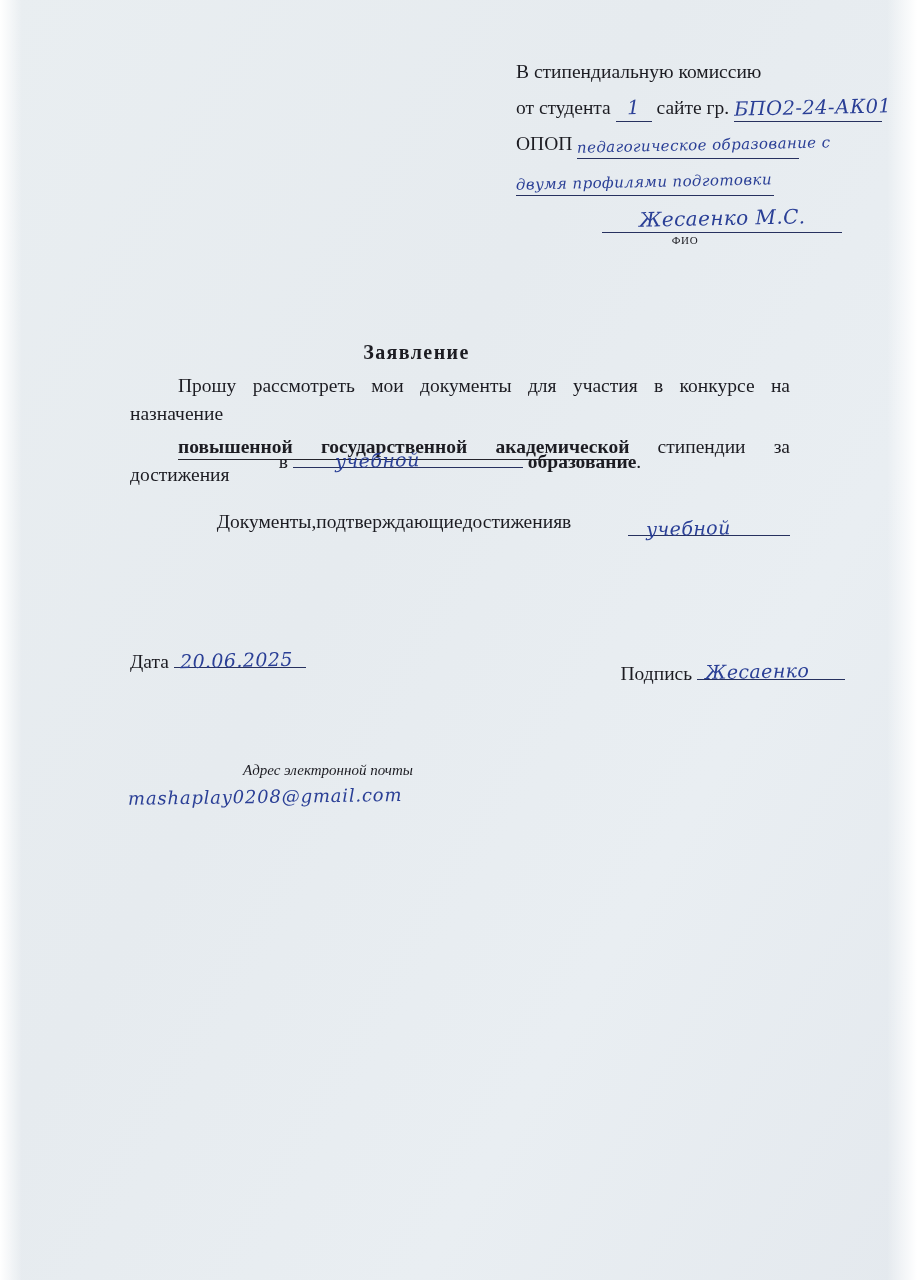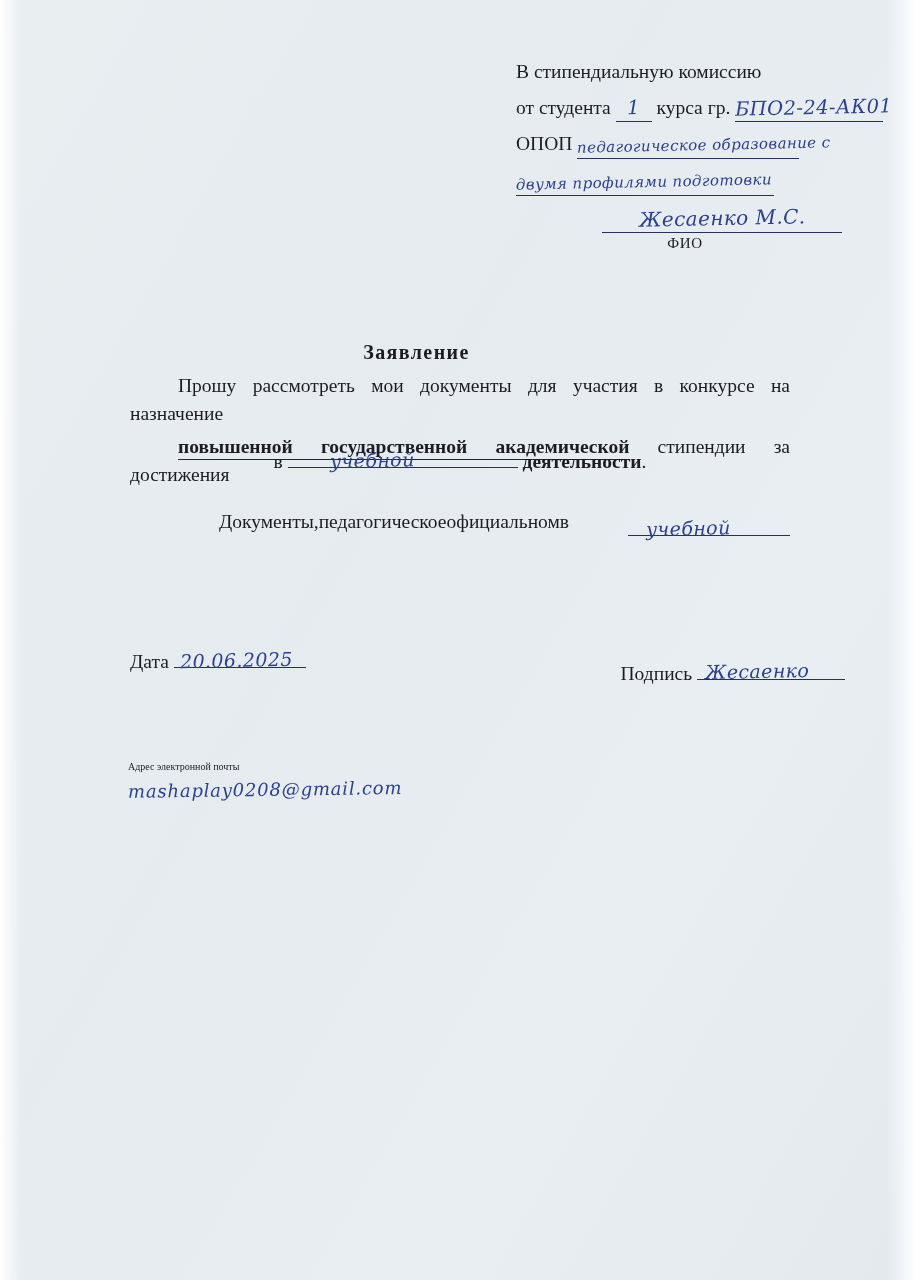--- a/index.html
+++ b/index.html
@@ -89,21 +89,21 @@
   }
   #header-block .line {
     white-space: nowrap;
     margin-bottom: 8px;
     position: relative;
   }
   #line-course .rule { width: 36px; text-align: center; }
   #opop-rule-1 { width: 222px; }
   #opop-rule-2 { width: 258px; }
   .fio-label {
-    font-size: 15px;
+    font-size: 11px;
     letter-spacing: 0.6px;
     color: #1c1c22;
   }
 
   
   #title {
     position: absolute;
     top: 338px;
     left: 0;
     width: 833px;
@@ -177,22 +177,24 @@
   #sign-rule .hand { position: absolute; left: 8px; top: -21px; }
 
   
   #email-block {
     position: absolute;
     left: 128px;
     top: 760px;
     width: 400px;
   }
   #email-label {
-    font-size: 10px;
+    font-style: italic;
+    font-size: 15px;
     color: #1c1c22;
+    text-align: center;
   }
   #email-hand {
     display: block;
     margin-top: 4px;
     font-family: "DejaVu Serif", serif;
     font-style: italic;
     color: #2a3f96;
     font-size: 18px;
     letter-spacing: 0.8px;
     transform: rotate(-0.8deg);
@@ -207,21 +209,21 @@
     <div id="header-block">
 
       <div class="line printed">
         <span>В стипендиальную комиссию</span>
       </div>
 
 
       <div class="line printed" id="line-course">
         <span>от студента</span>
         <span class="rule"><span class="hand">1</span></span>
-        <span>курса гр.</span>
+        <span>сайте гр.</span>
         <span class="rule" style="width:148px;text-align:center;"><span class="hand">БПО2-24-АК01</span></span>
       </div>
 
       <div class="line printed">
         <span>ОПОП</span>
         <span class="rule" id="opop-rule-1"><span class="hand small">педагогическое образование с</span></span>
       </div>
 
       <div class="line printed">
         <span class="rule" id="opop-rule-2"><span class="hand small">двумя профилями подготовки</span></span>
@@ -243,29 +245,29 @@
         <span class="underline-text">повышенной государственной академической</span>
         <span>стипендии за достижения</span>
       </span>
     </div>
 
     <div id="line-activity" class="printed">
       <span>в</span>
       <span class="rule" id="activity-rule-1">
         <span class="hand" style="font-size:19px;">учебной</span>
       </span>
-      <span class="bold">деятельности</span><span>.</span>
+      <span class="bold">образование</span><span>.</span>
     </div>
 
     <div id="para-2" class="printed">
       <span class="r1">
         <span class="spread">
           <span>Документы,</span>
-          <span>педагогическое</span>
-          <span>официальном</span>
+          <span>подтверждающие</span>
+          <span>достижения</span>
           <span>в</span>
         </span>
         <span class="rule" id="activity-rule-2">
           <span class="hand" style="font-size:19px;">учебной</span>
         </span>
       </span>
     </div>
 
     <div id="footer-line">
       <span id="date-group" class="printed">

